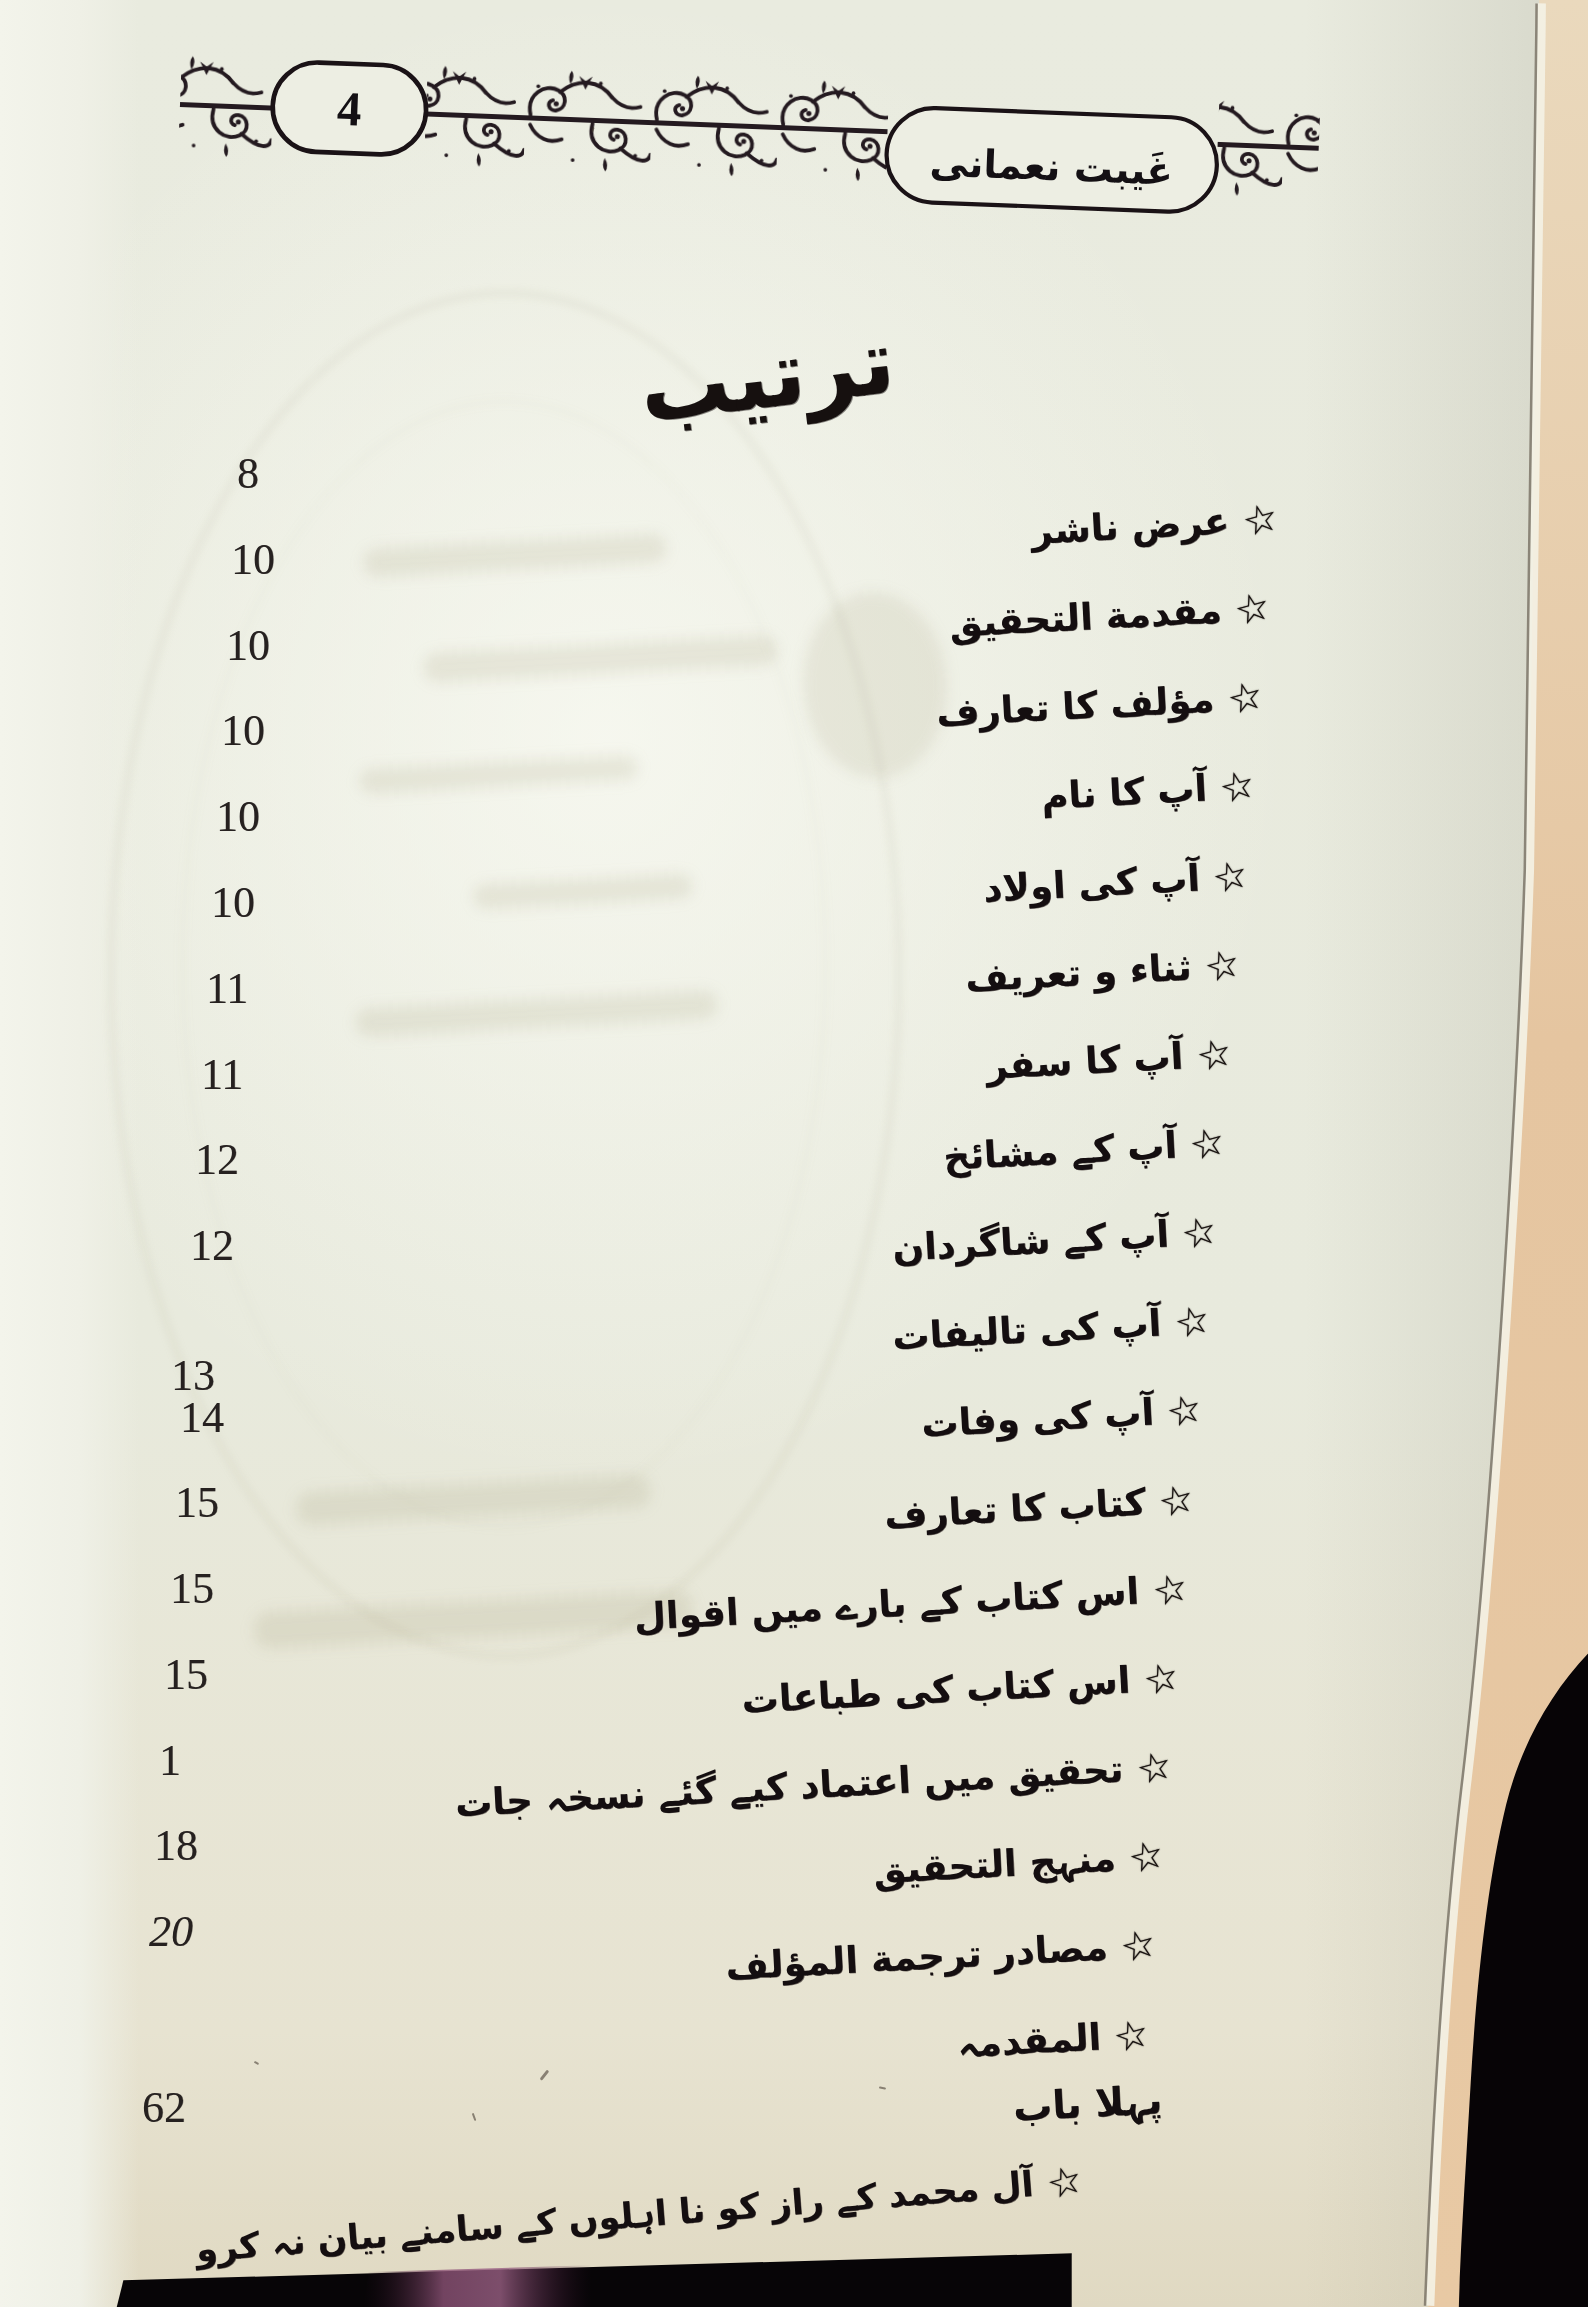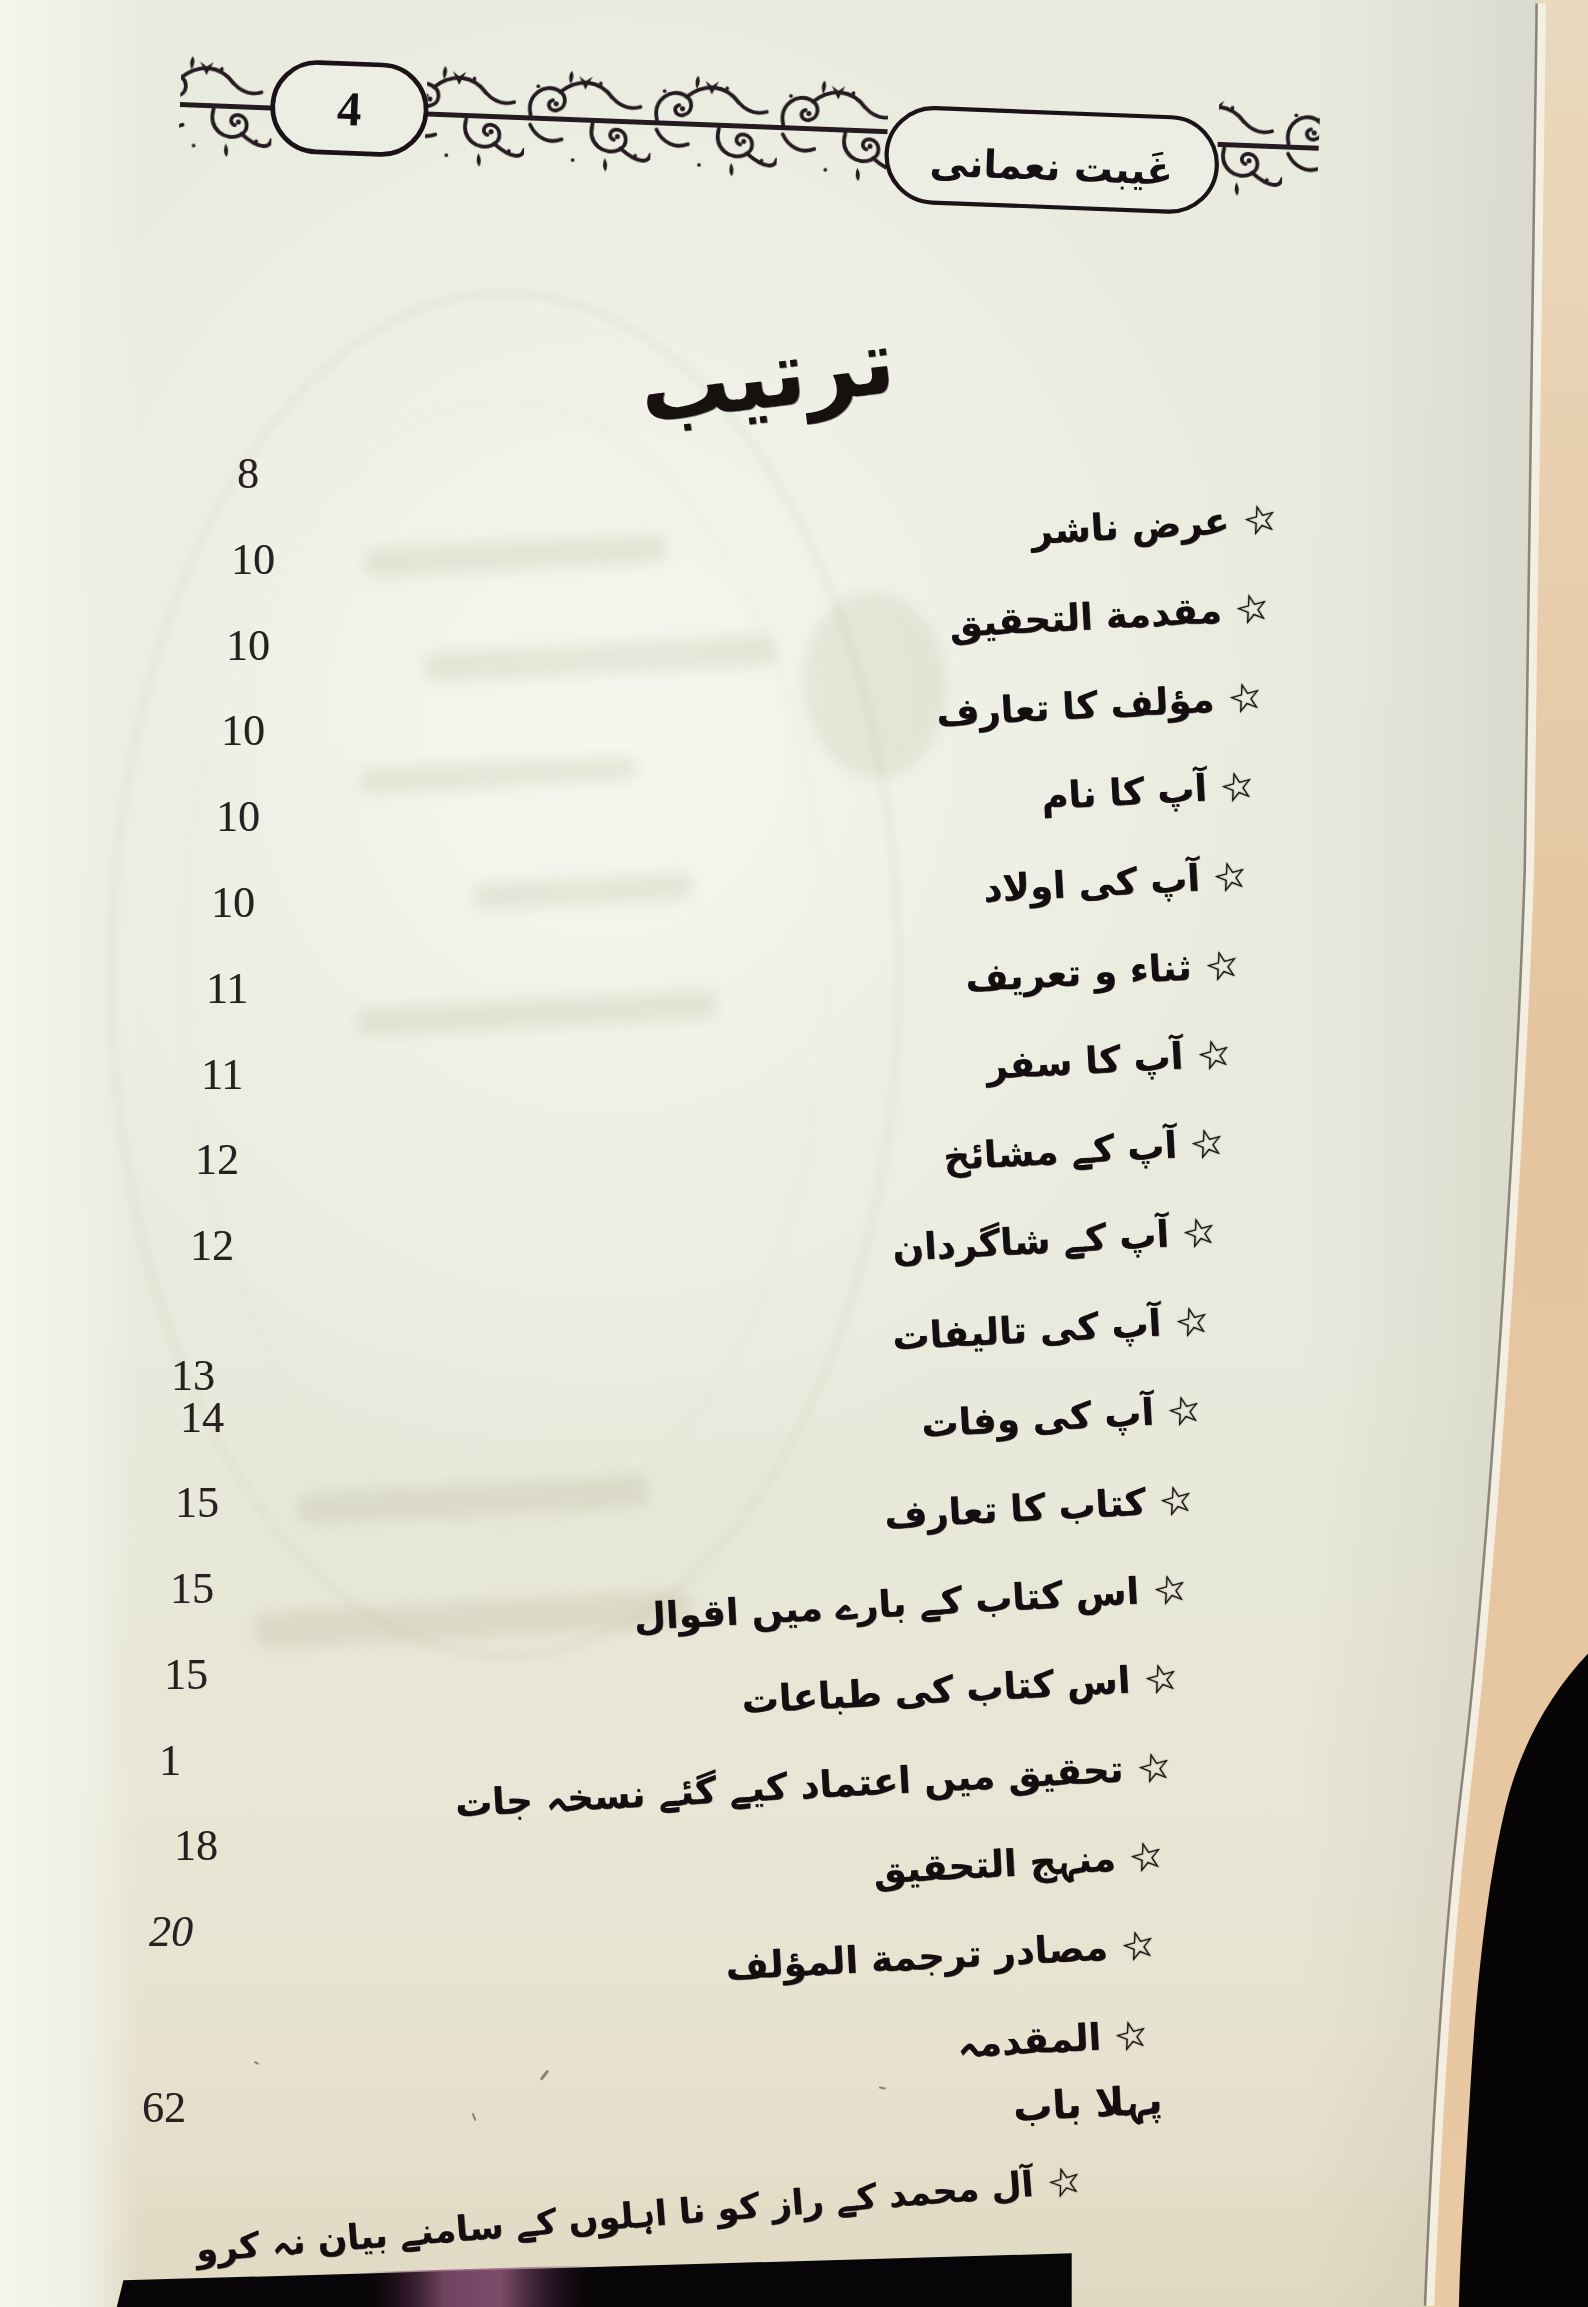--- a/index.html
+++ b/index.html
@@ -198,21 +198,21 @@
     <div class="pnum" style="top: 1653px; left: 164px;">15</div>
     <div class="entry-row" style="top: 1834px; right: 425px;">
       <span class="u-label" dir="rtl">منہج التحقیق</span>
       <span class="star">☆</span>
     </div>
     <div class="pnum" style="top: 1739px; left: 159px;">1</div>
     <div class="entry-row" style="top: 1923px; right: 433px;">
       <span class="u-label" dir="rtl">مصادر ترجمة المؤلف</span>
       <span class="star">☆</span>
     </div>
-    <div class="pnum" style="top: 1824px; left: 154px; margin-left: 20px;">18</div>
+    <div class="pnum" style="top: 1824px; left: 154px;">18</div>
     <div class="entry-row" style="top: 2013px; right: 440px;">
       <span class="u-label" dir="rtl">المقدمہ</span>
       <span class="star">☆</span>
     </div>
     <div class="pnum" style="top: 1910px; left: 149px; font-style: italic;">20</div>
   </div>
 
 <div class="chapter-heading">پہلا باب</div>
 <div class="chapter-row">
   <span class="u-label" dir="rtl">آل محمد کے راز کو نا اہلوں کے سامنے بیان نہ کرو</span>

